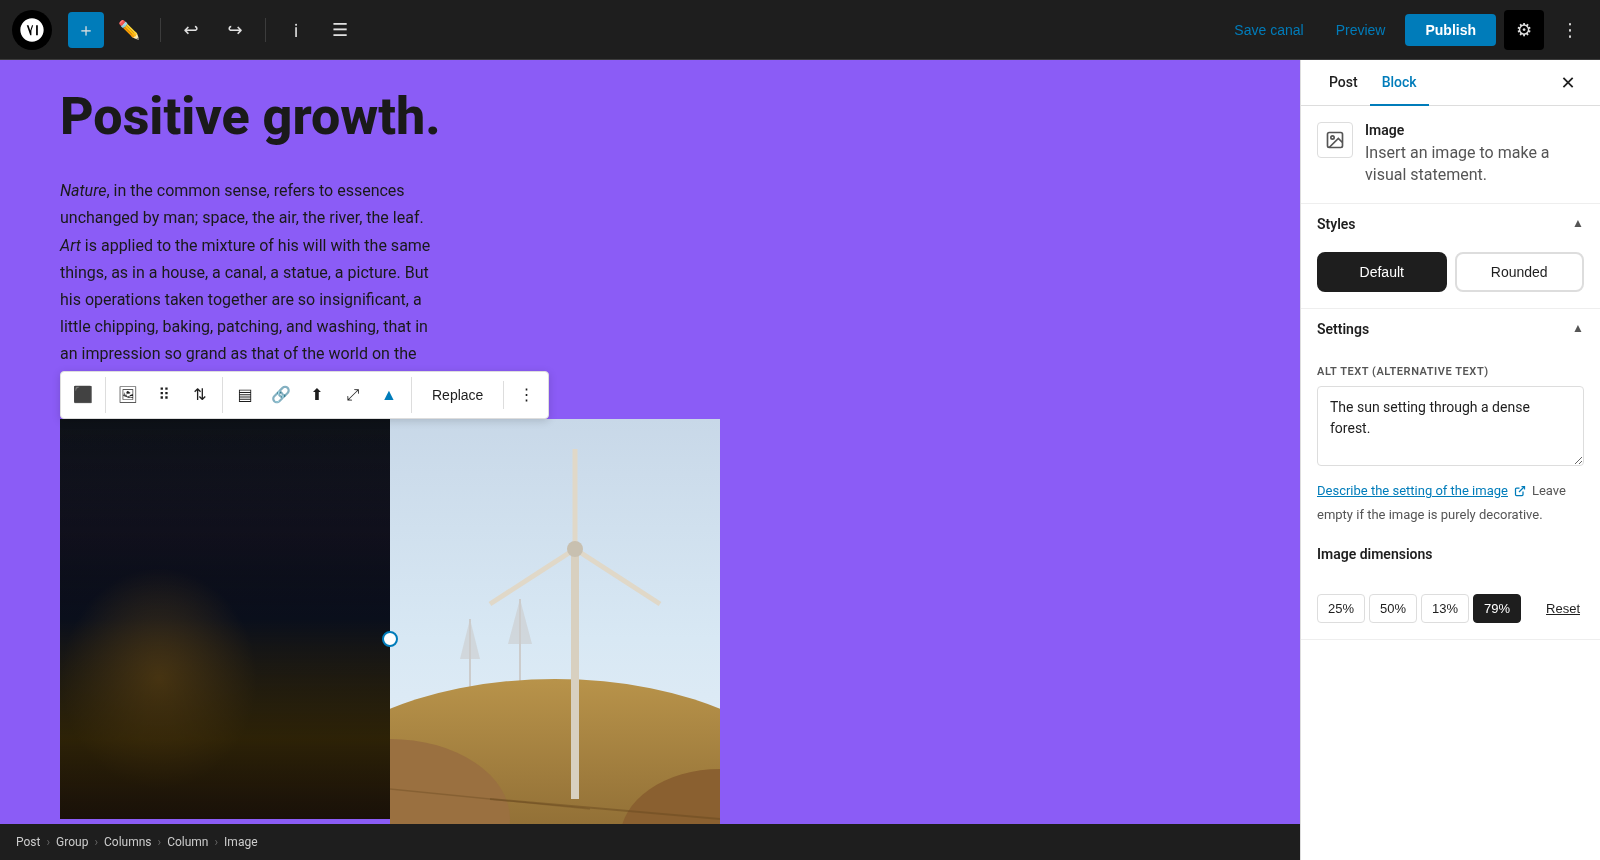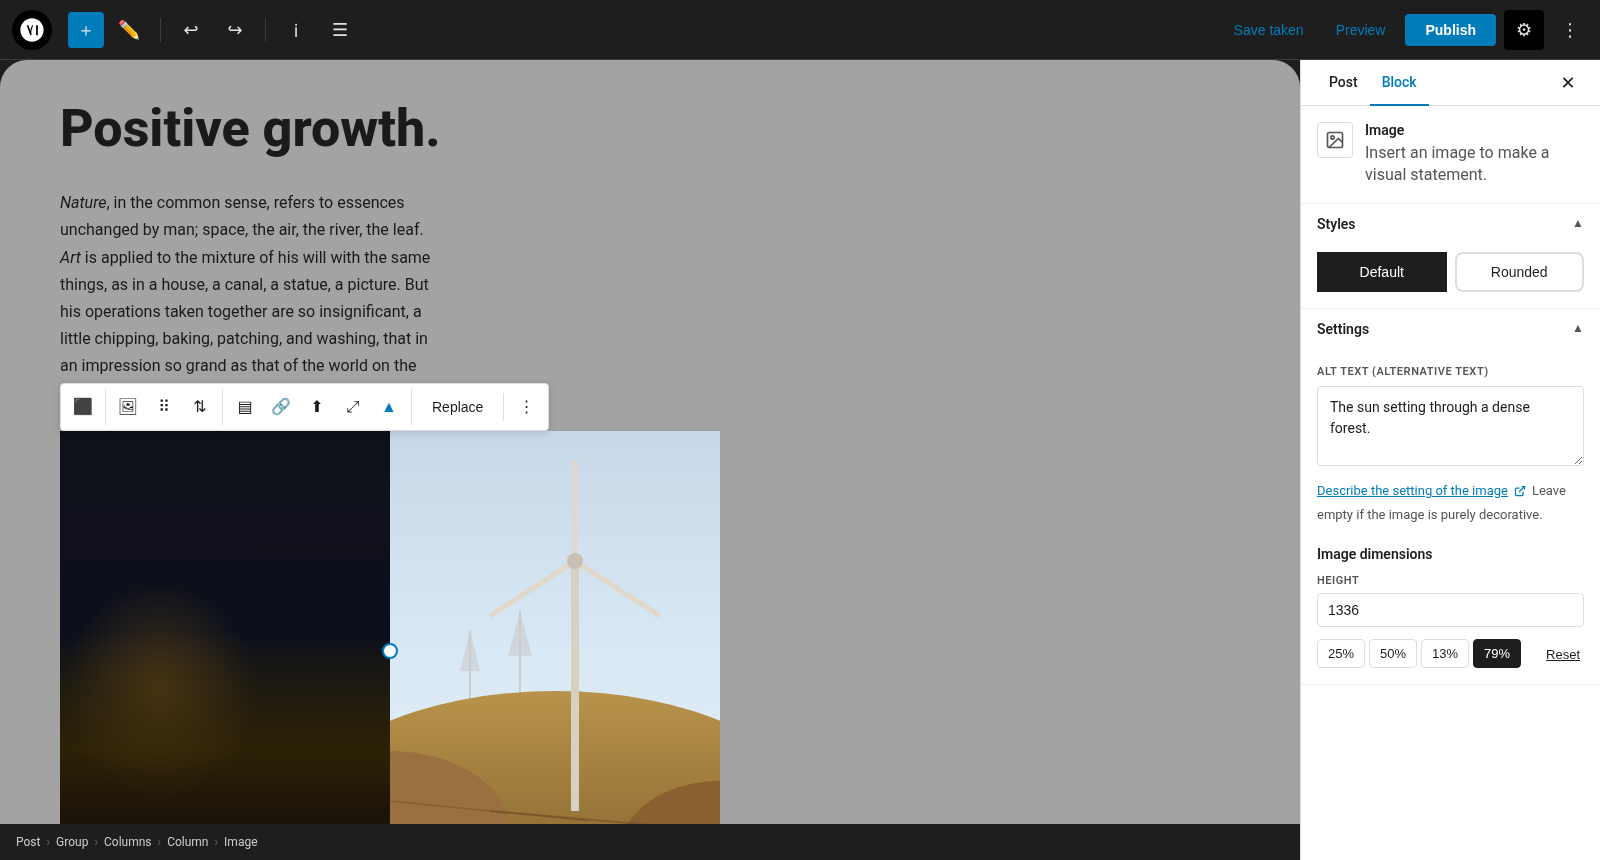--- a/index.html
+++ b/index.html
@@ -87,25 +87,24 @@
 
     
     .main-layout {
       display: flex;
       height: calc(860px - 60px);
     }
 
     
     .editor-area {
       flex: 1;
-      background: #a3a3a3;
+      background: #8b5cf6;
       overflow-y: auto;
-      padding: 40px 60px;
+      padding: 28px 60px;
       position: relative;
-      border-radius: 27px;
     }
 
     .post-title {
       font-size: 52px;
       font-weight: 800;
       color: #1a1a1a;
       margin-bottom: 32px;
       line-height: 1.1;
     }
 
@@ -334,21 +333,21 @@
     
     .styles-row {
       display: flex;
       gap: 8px;
       padding: 8px 16px 16px;
     }
     .style-btn {
       flex: 1;
       padding: 10px;
       border: 2px solid #ddd;
-      border-radius: 0;
+      border-radius: 8px;
       cursor: pointer;
       font-size: 14px;
       font-weight: 500;
       background: #fff;
       color: #1e1e1e;
     }
     .style-btn.active {
       background: #1e1e1e;
       color: #fff;
       border-color: #1e1e1e;
@@ -394,21 +393,21 @@
     .alt-text-note {
       font-size: 13px;
       color: #555;
       display: inline;
     }
     .img-dimensions-title {
       font-size: 14px;
       font-weight: 600;
       color: #1e1e1e;
       margin-top: 20px;
-      margin-bottom: 12px;
+      margin-bottom: 20px;
     }
     .dimensions-row {
       display: flex;
       gap: 12px;
       margin-bottom: 12px;
     }
     .dim-field { flex: 1; }
     .dim-label {
       font-size: 11px;
       font-weight: 600;
@@ -421,21 +420,21 @@
       width: 100%;
       border: 1px solid #ddd;
       border-radius: 4px;
       padding: 8px 10px;
       font-size: 14px;
       color: #1e1e1e;
     }
     .percent-row {
       display: flex;
       gap: 4px;
-      align-items: flex-end;
+      align-items: center;
       margin-top: 8px;
     }
     .pct-btn {
       padding: 6px 10px;
       border: 1px solid #ddd;
       border-radius: 4px;
       background: #fff;
       font-size: 13px;
       cursor: pointer;
       color: #1e1e1e;
@@ -485,21 +484,21 @@
   <div class="toolbar-separator"></div>
 
   <button class="toolbar-btn">
     <span>ℹ</span>
   </button>
   <button class="toolbar-btn">
     <span>☰</span>
   </button>
 
   <div class="top-bar-right">
-    <button class="save-draft-btn">Save taken</button>
+    <button class="save-draft-btn">Save canal</button>
     <button class="preview-btn">Preview</button>
     <button class="publish-btn">Publish</button>
     <button class="settings-btn active">
       <span>⚙</span>
     </button>
     <button class="more-btn">
       <span>⋮</span>
     </button>
   </div>
 </div>
@@ -700,24 +699,20 @@
           <svg width="12" height="12" viewBox="0 0 24 24" fill="none" stroke="#007cba" stroke-width="2.5" style="display:inline;vertical-align:middle;margin:0 2px;">
               <path d="M18 13v6a2 2 0 0 1-2 2H5a2 2 0 0 1-2-2V8a2 2 0 0 1 2-2h6"></path>
               <polyline points="15 3 21 3 21 9"></polyline>
               <line x1="10" y1="14" x2="21" y2="3"></line>
             </svg>
           <span class="alt-text-note">Leave empty if the image is purely decorative.</span>
         </div>
 
         <div class="img-dimensions-title">Image dimensions</div>
         <div class="dimensions-row">
-          <div class="dim-field">
-            <div class="dim-label">HEIGHT</div>
-            <input type="text" class="dim-input" value="1336" style="">
-          </div>
         </div>
 
         <div class="percent-row">
           <button class="pct-btn">25%</button>
           <button class="pct-btn">50%</button>
           <button class="pct-btn">13%</button>
           <button class="pct-btn active">79%</button>
           <button class="reset-btn">Reset</button>
         </div>
       </div>

